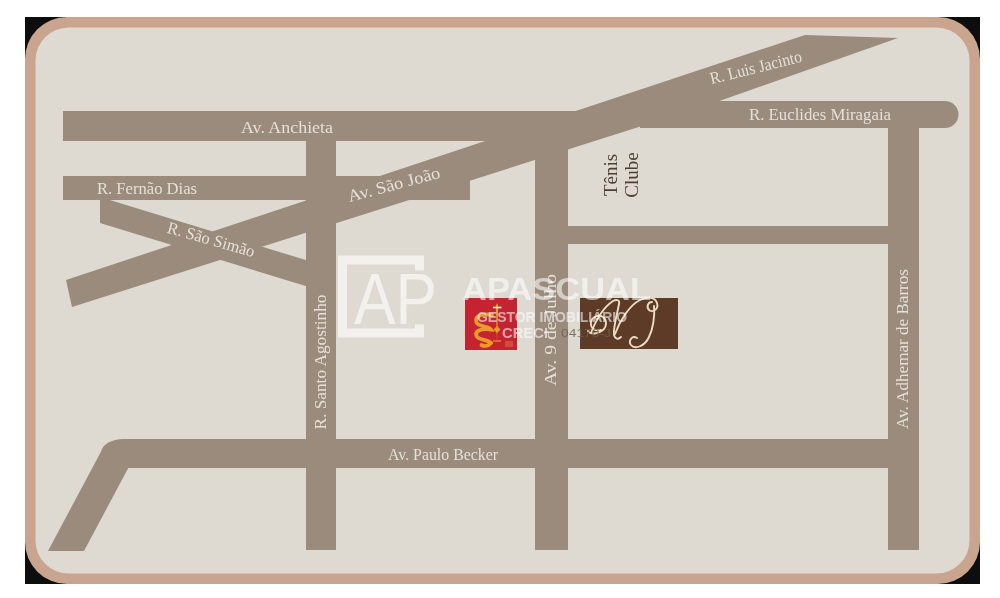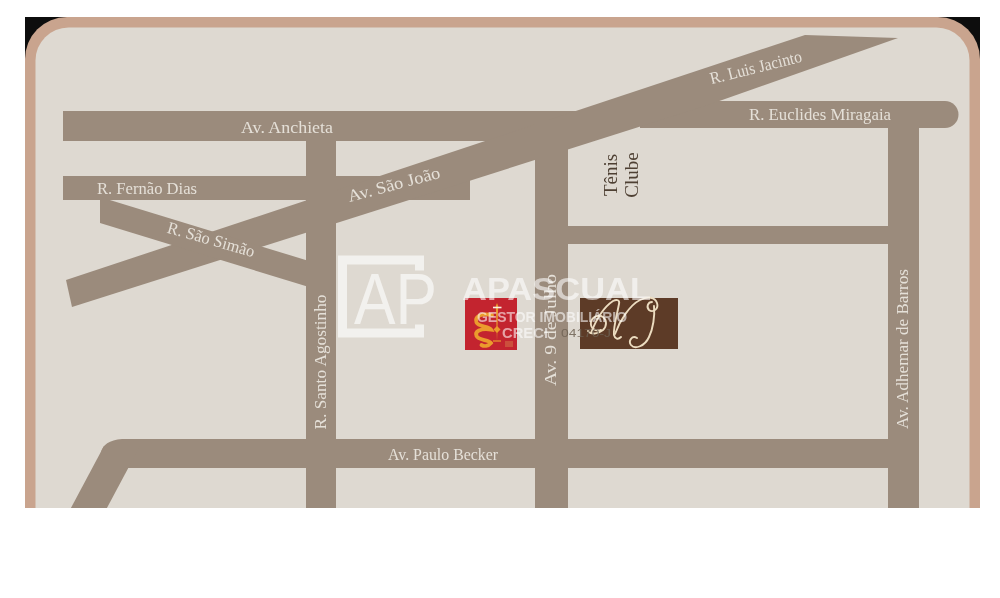--- a/index.html
+++ b/index.html
@@ -1,16 +1,16 @@
 <!DOCTYPE html>
 <html><head>
 <meta charset="utf-8">
 <style>
   html,body{margin:0;padding:0;background:#ffffff;}
-  #stage{position:relative;width:1000px;height:508px;background:#bef264;overflow:hidden;
+  #stage{position:relative;width:1000px;height:598px;background:#bef264;overflow:hidden;
          font-family:"Liberation Serif", serif;}
   svg{display:block;}
 </style>
 </head>
 <body>
 
 <div id="stage">
 <svg width="1000" height="598" viewBox="0 0 1000 598">
 
   <rect x="0" y="0" width="1000" height="598" fill="#ffffff"></rect>

